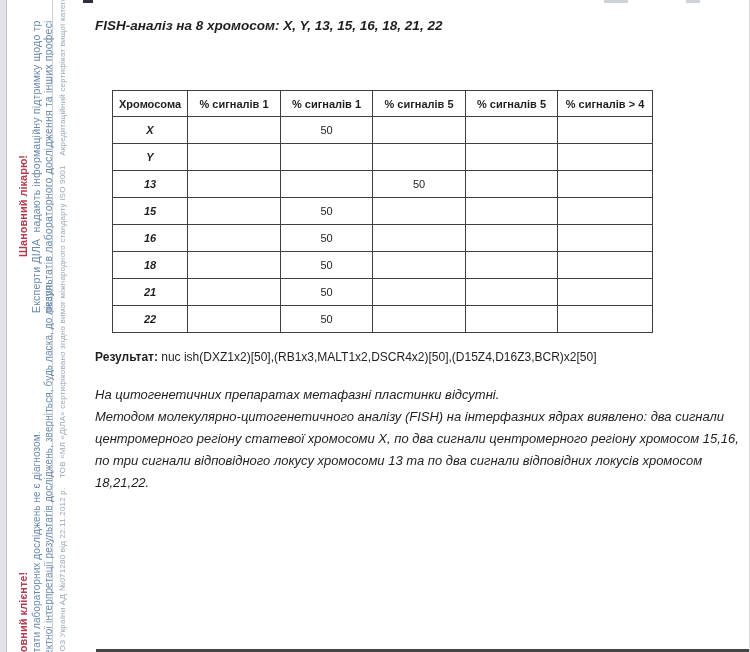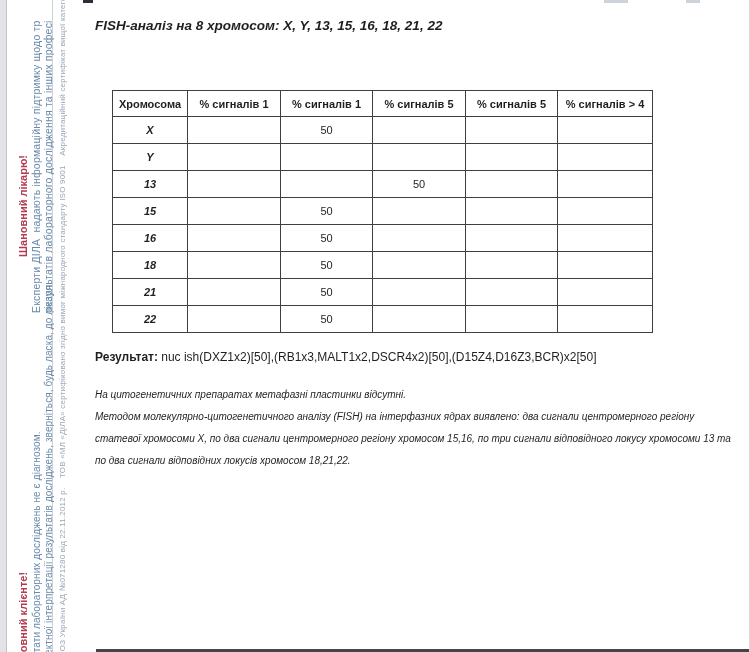--- a/index.html
+++ b/index.html
@@ -32,21 +32,21 @@
     table-layout:fixed;width:540px;margin-top:40px;}
   table.fish th,table.fish td{border:1px solid #3f3f3f;text-align:center;
     vertical-align:middle;padding:0;font-size:11px;}
   table.fish th{height:25px;font-weight:bold;}
   table.fish td{height:26px;}
   td.chrom{font-weight:bold;font-style:italic;}
   
   .result{position:absolute;left:95px;top:350px;font-size:12px;}
   .result .lbl{font-weight:bold;}
   
-  .para{position:absolute;left:95px;width:645px;font-size:10px;font-style:italic;line-height:22px;}
+  .para{position:absolute;left:95px;width:645px;font-size:13px;font-style:italic;line-height:22px;}
   .para-1{top:384px;}
   .para-2{top:498px;}
 </style>
 </head>
 <body>
 
 <div class="screen">
 
   <div class="left-strip"></div>
   <div class="sidebar-rule"></div>

